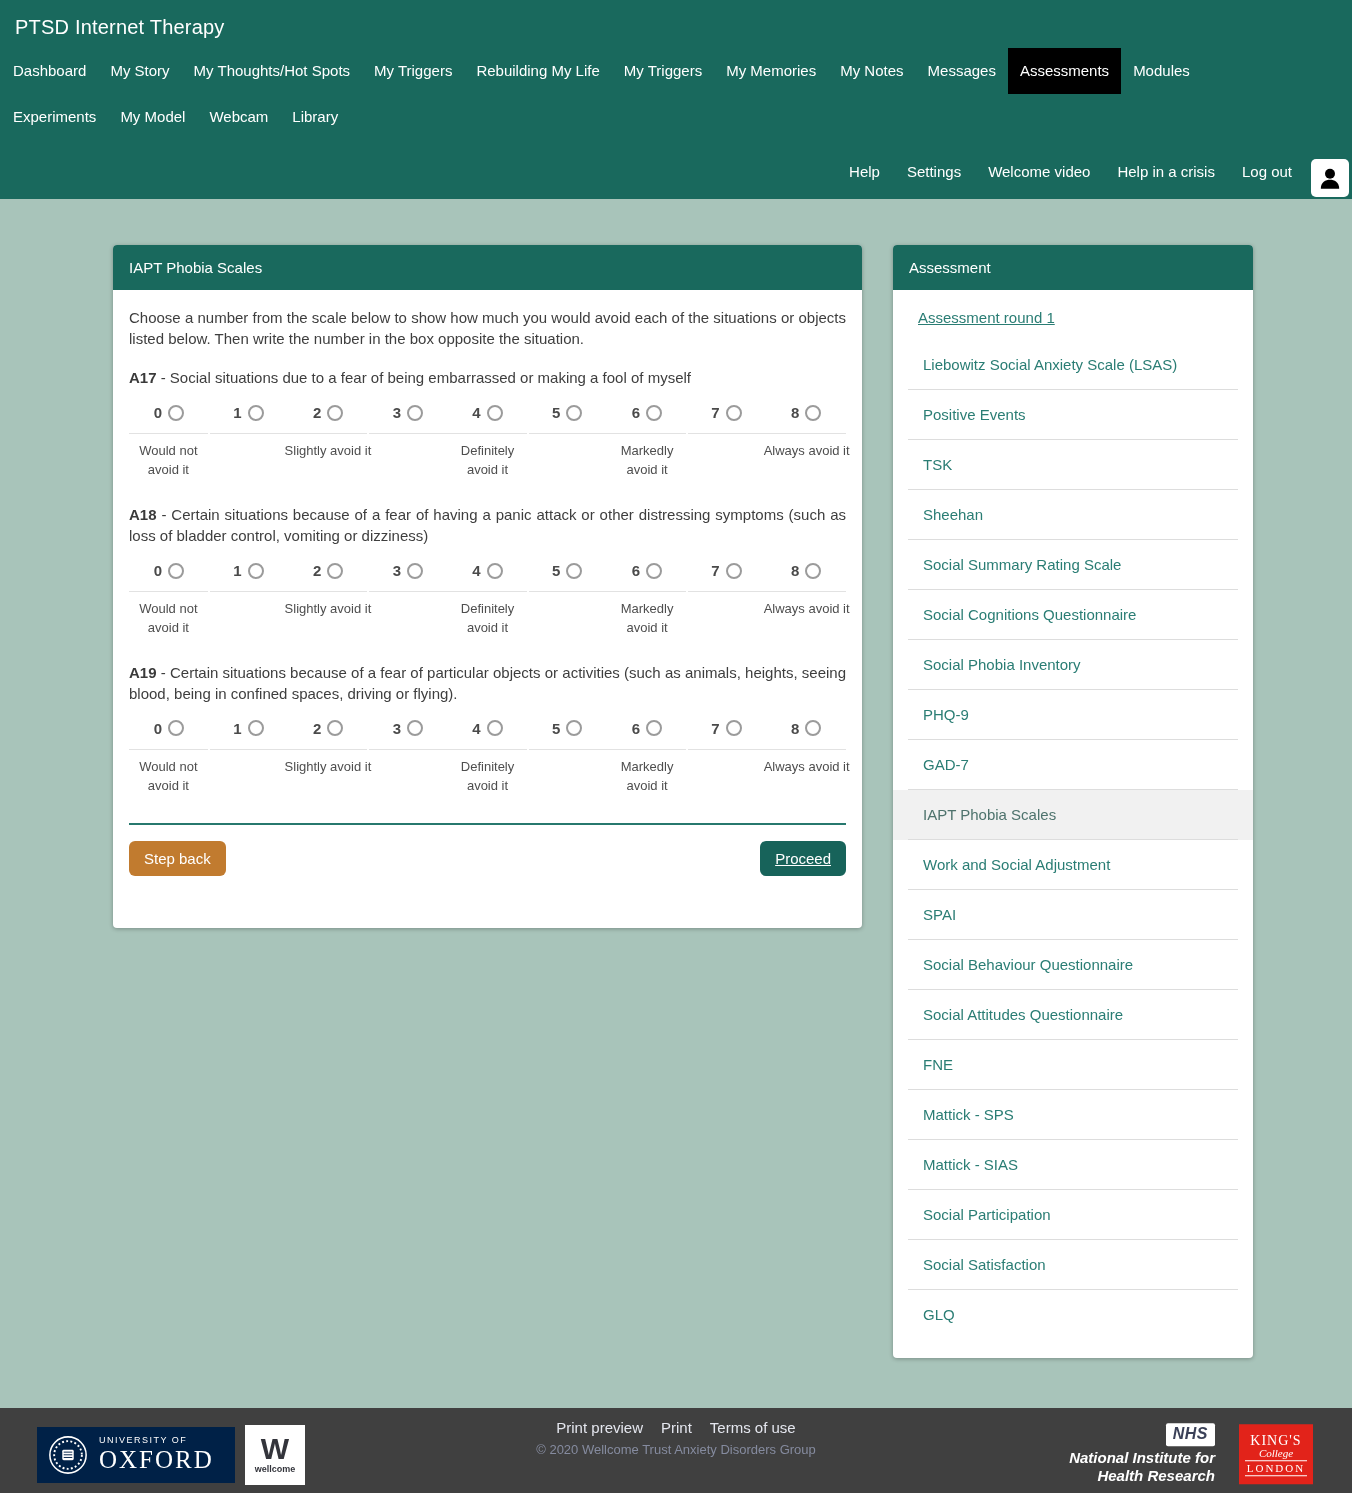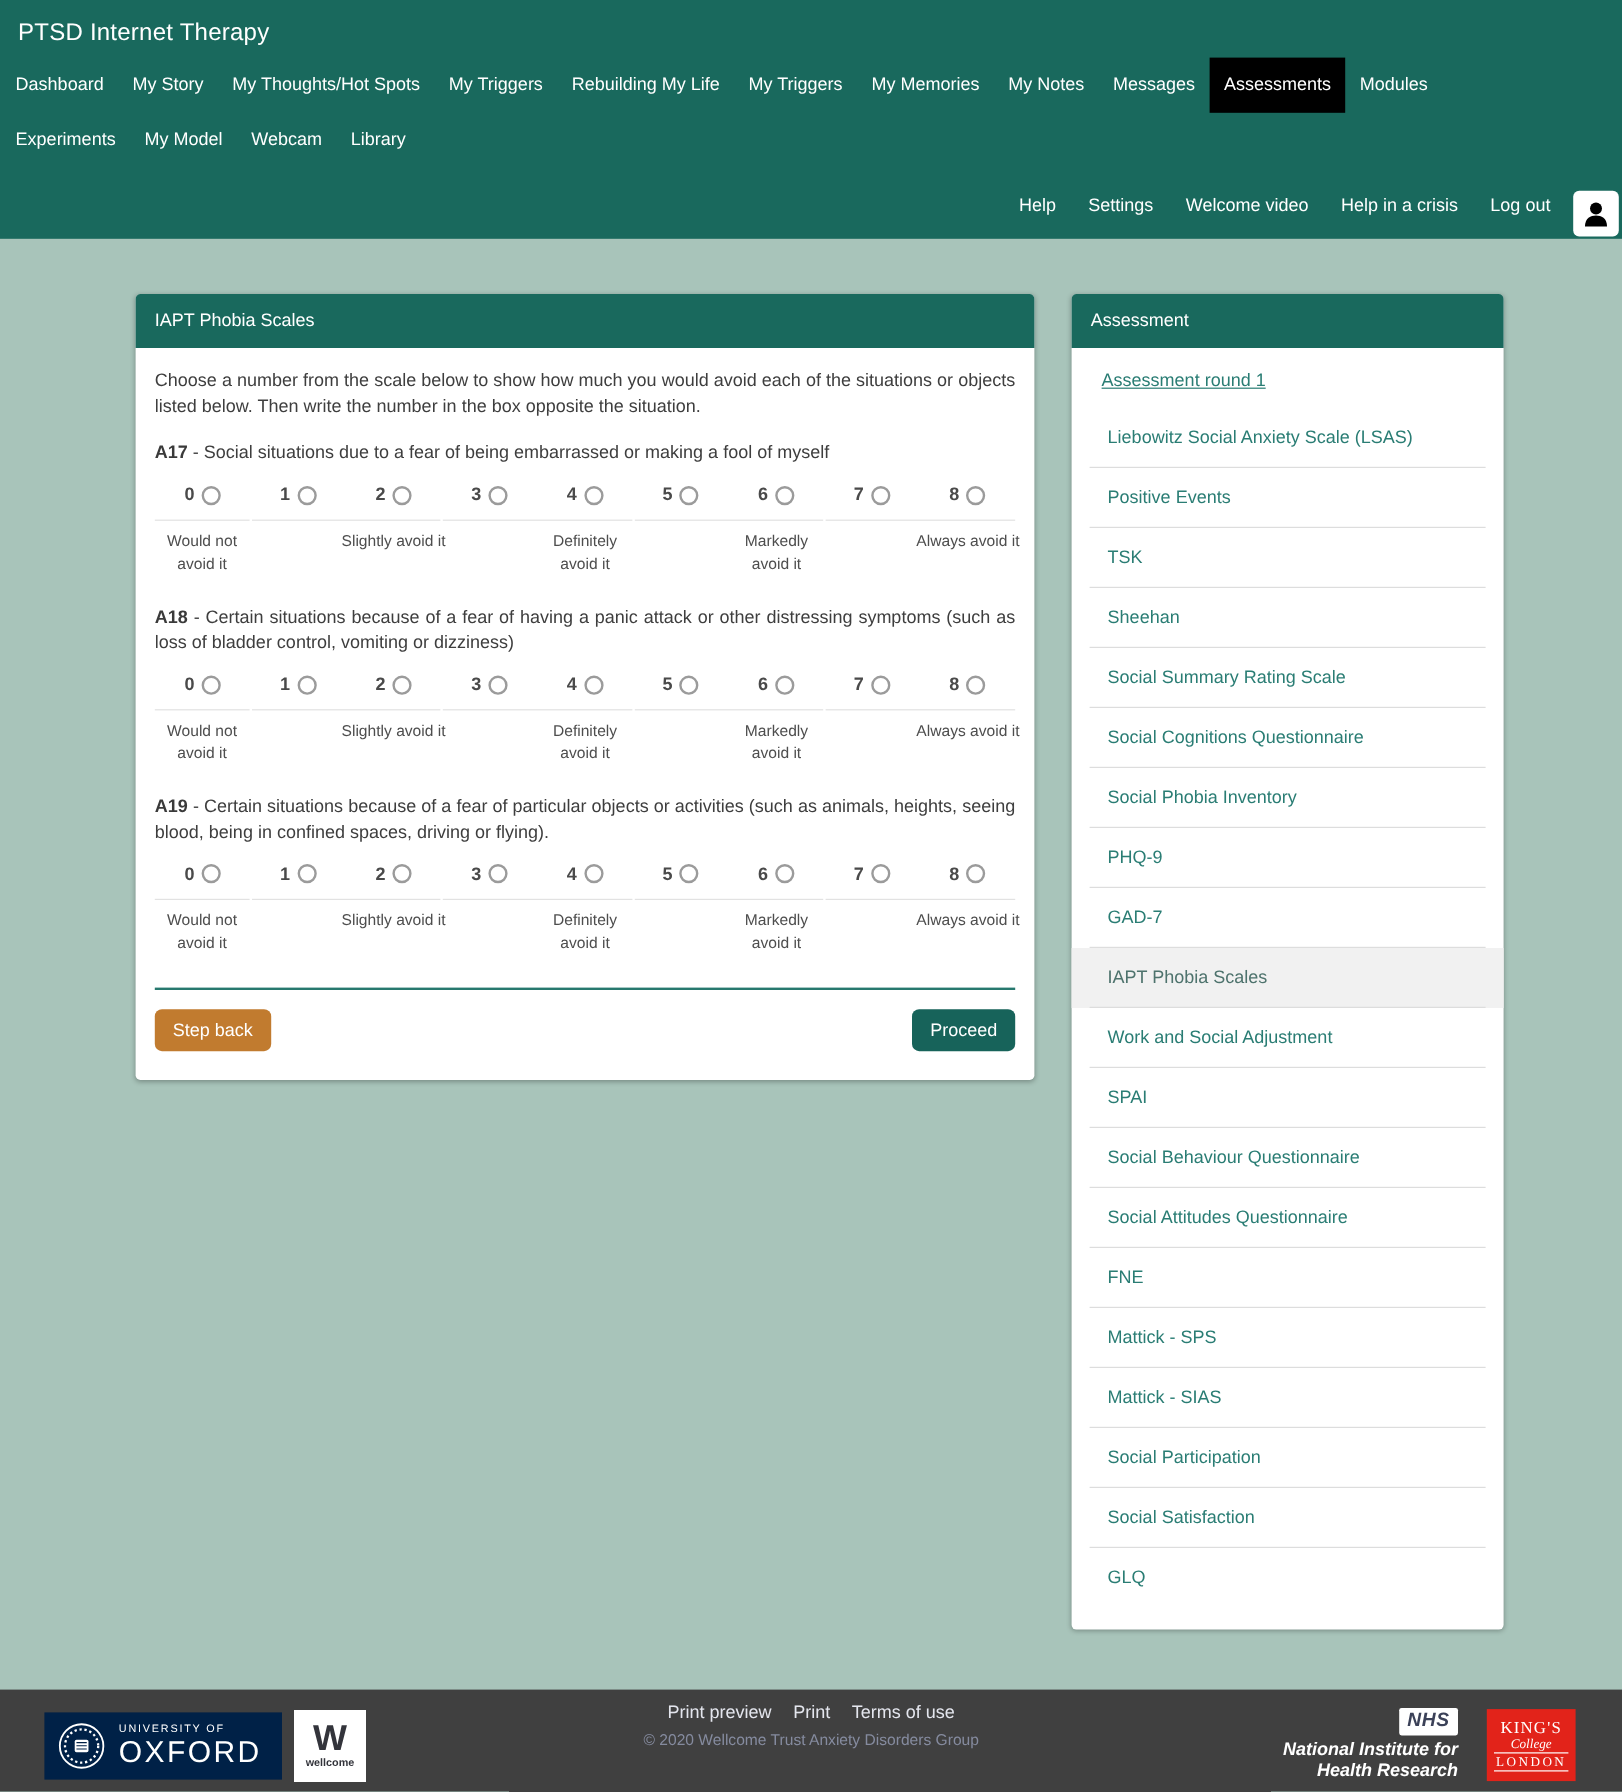--- a/index.html
+++ b/index.html
@@ -22,54 +22,54 @@
   .utility-nav .u-item { color:#fff; font-size:15px; cursor:pointer; white-space:nowrap; }
   .avatar-btn { position:absolute; right:3px; bottom:2px; width:38px; height:38px; background:#fff; border-radius:5px; display:flex; align-items:center; justify-content:center; cursor:pointer; }
 
   
   .main-area { height:1209px; display:flex; align-items:flex-start; padding:46px 0 0 113px; gap:31px; }
   .card { background:#fff; border-radius:4px; box-shadow:0 1px 4px rgba(0,0,0,.28); }
   .card-header { background:#19695d; color:#fff; font-size:15px; padding:14px 16px; border-radius:4px 4px 0 0; }
 
   
   .form-card { width:749px; }
-  .form-body { padding:18px 16px 24px; }
+  .form-body { padding:18px 16px 52px; }
   .form-instructions { font-size:15px; line-height:1.38; text-align:justify; color:#3e3e3e; margin-bottom:16px; }
   .question { font-size:15px; line-height:1.4; text-align:justify; margin:24px 0 0; }
   .question strong { color:#3a3a3a; }
   .scale-row { display:flex; margin:16px 0 12px; }
   .scale-cell { flex:1; display:flex; align-items:center; justify-content:center; gap:6px; cursor:pointer; }
   .scale-num { font-weight:bold; font-size:15px; color:#4a4a4a; }
   .radio-circle { width:16px; height:16px; border:2px solid #9b9b9b; border-radius:50%; background:#fff; display:inline-block; }
   .scale-labels { display:flex; gap:2px; }
   .lab-cell { flex:2; border-top:1px solid #e2e2e2; padding-top:8px; text-align:center; font-size:13px; color:#4e4e4e; line-height:1.45; }
   .lab-cell:first-child { flex:1; }
   .lab-cell:not(:first-child) .lab-text { position:relative; left:25%; }
   .lab-text { white-space:pre-line; display:inline-block; }
   .form-divider { border-top:2px solid #27786e; margin:28px 0 0; }
   .form-actions { display:flex; justify-content:space-between; margin-top:16px; }
   .btn { border:none; border-radius:6px; color:#fff; font-size:15px; padding:9px 15px; cursor:pointer; font-family:"Liberation Sans",sans-serif; }
   .btn-back { background:#c17b2f; }
-  .btn-proceed { background:#17635a; }
+  .btn-proceed { background:#17635a;text-decoration:underline; }
 
   
   .side-card { width:360px; padding-bottom:18px; }
   .round-link-wrap { padding:19px 25px 13px; }
   .round-link { color:#2a7d74; font-size:15px; text-decoration:underline; cursor:pointer; }
   .side-item { position:relative; padding:15px 10px 15px 30px; font-size:15px; line-height:20px; color:#2a7d74; cursor:pointer; }
   .side-item::after { content:""; position:absolute; left:15px; right:15px; bottom:0; border-bottom:1px solid #ddd; }
   .side-item:last-child::after { display:none; }
   .side-item.active { background:#f1f1f1; color:#4e736d; }
 
   
   .app-footer { position:relative; height:93px; background:#404040; }
   .footer-left { position:absolute; left:37px; top:50%; transform:translateY(-50%); display:flex; align-items:center; gap:10px; }
   .oxford-logo { width:198px; height:56px; background:#002147; display:flex; align-items:center; gap:10px; padding:0 10px; }
   .oxford-text .l1 { color:#fff; font-size:9px; letter-spacing:1.5px; }
-  .oxford-text .l2 { color:#fff; font-family:Liberation Sans, sans-serif; font-size:25px; letter-spacing:2px; margin-top:1px; }
+  .oxford-text .l2 { color:#fff; font-family:Liberation Serif, serif; font-size:25px; letter-spacing:2px; margin-top:1px; }
   .wellcome-logo { width:60px; height:60px; background:#fff; display:flex; flex-direction:column; align-items:center; justify-content:center; }
   .wellcome-w { font-size:30px; font-weight:800; color:#33343b; line-height:0.9; }
   .wellcome-name { font-size:9px; font-weight:700; color:#33343b; margin-top:2px; }
   .footer-center { position:absolute; left:50%; transform:translateX(-50%); top:11px; text-align:center; white-space:nowrap; }
   .footer-links { display:flex; gap:18px; justify-content:center; }
   .footer-link { color:#e4e6ee; font-size:15px; cursor:pointer; }
   .footer-copy { color:#858b9f; font-size:13px; margin-top:6px; }
   .footer-right { position:absolute; right:39px; top:50%; transform:translateY(-50%); display:flex; align-items:center; gap:24px; }
   .nihr { text-align:right; color:#fff; font-style:italic; font-weight:bold; font-size:15px; line-height:1.25; }
   .nhs-badge { display:inline-block; background:#fff; color:#3b4158; font-style:italic; font-weight:800; font-size:16px; line-height:1; padding:3px 7px 4px; border-radius:2px; margin-bottom:3px; letter-spacing:.5px; }

